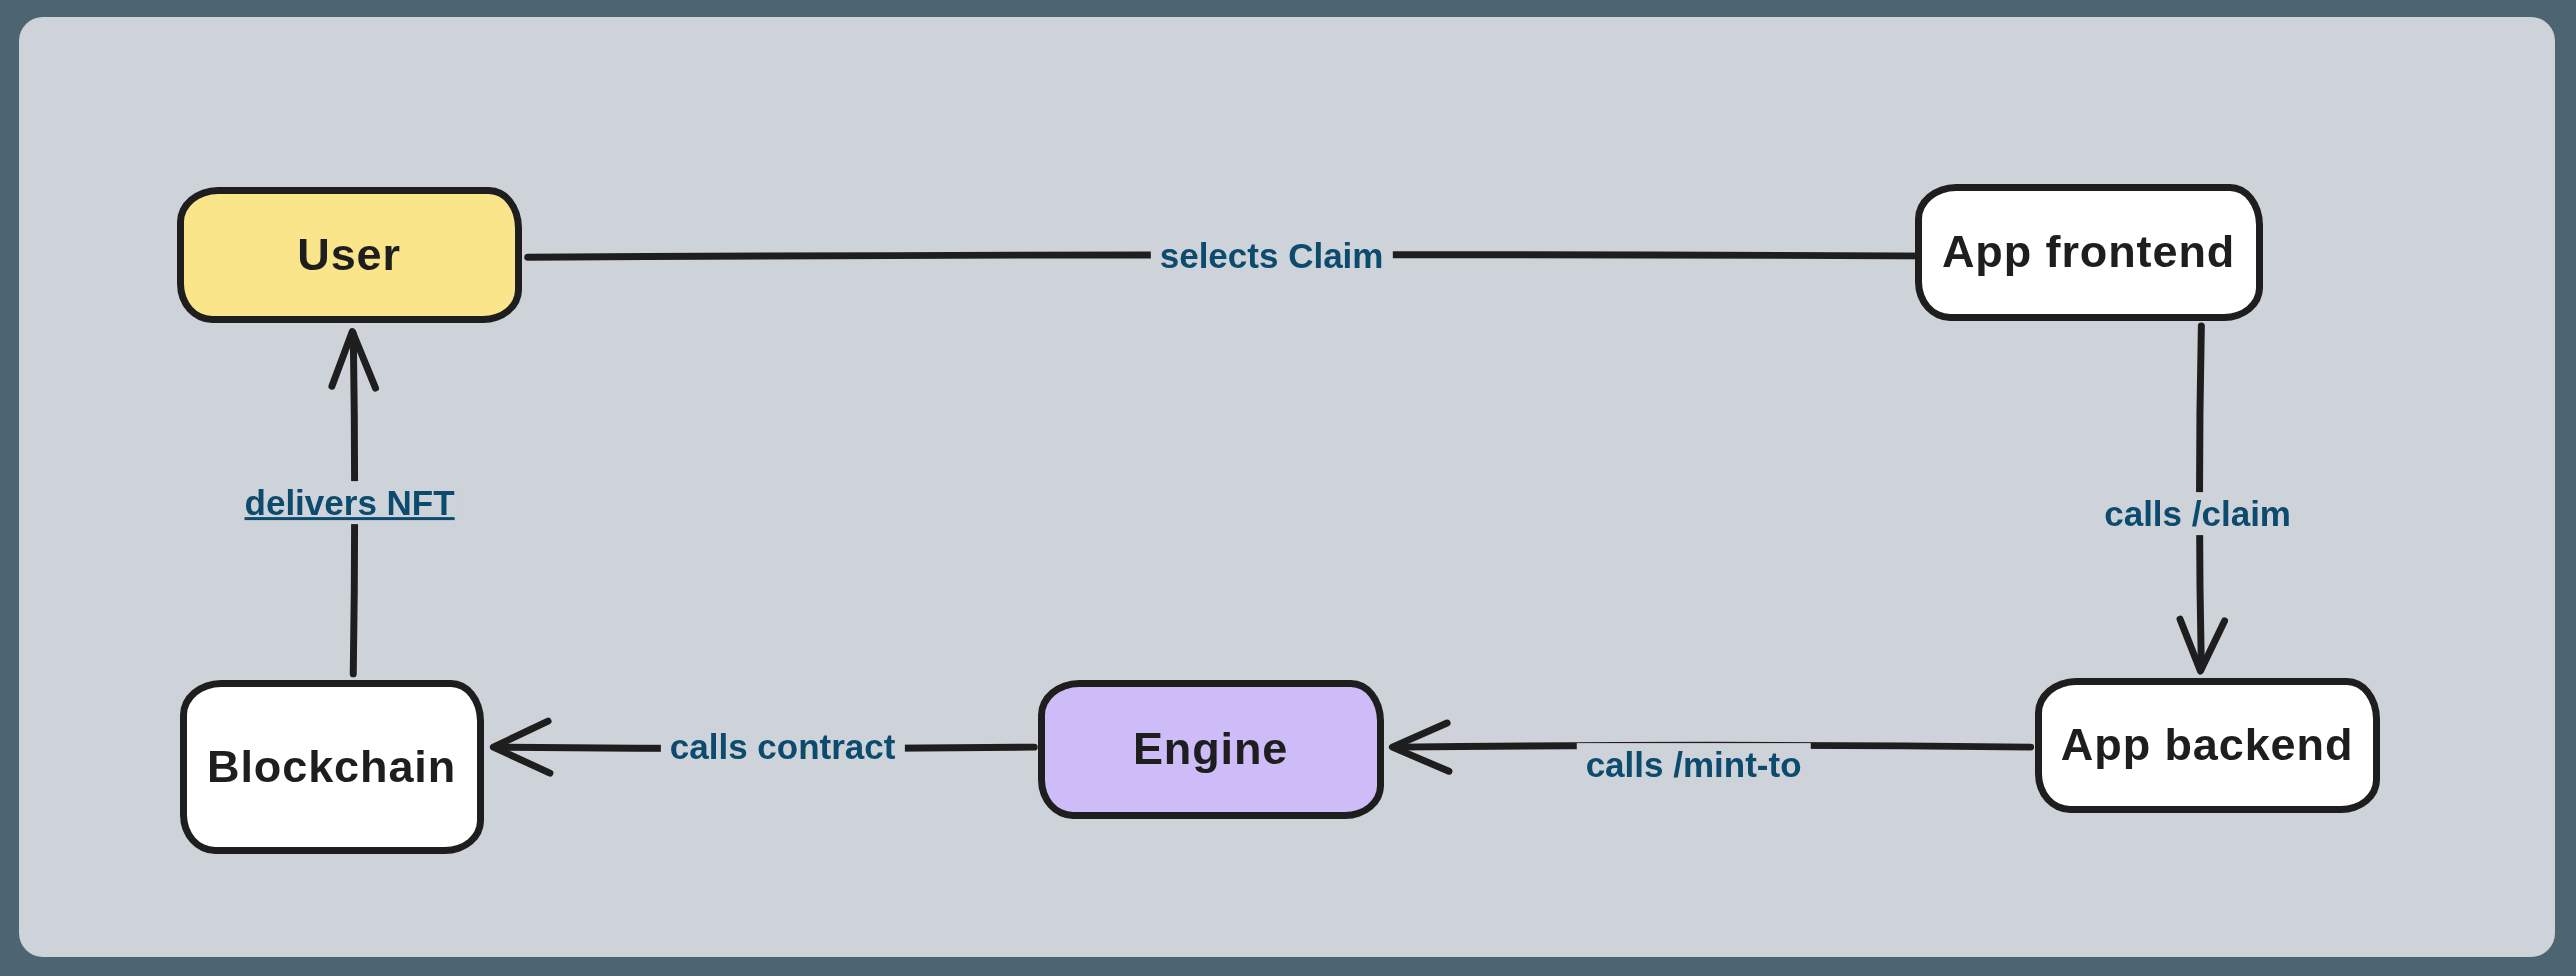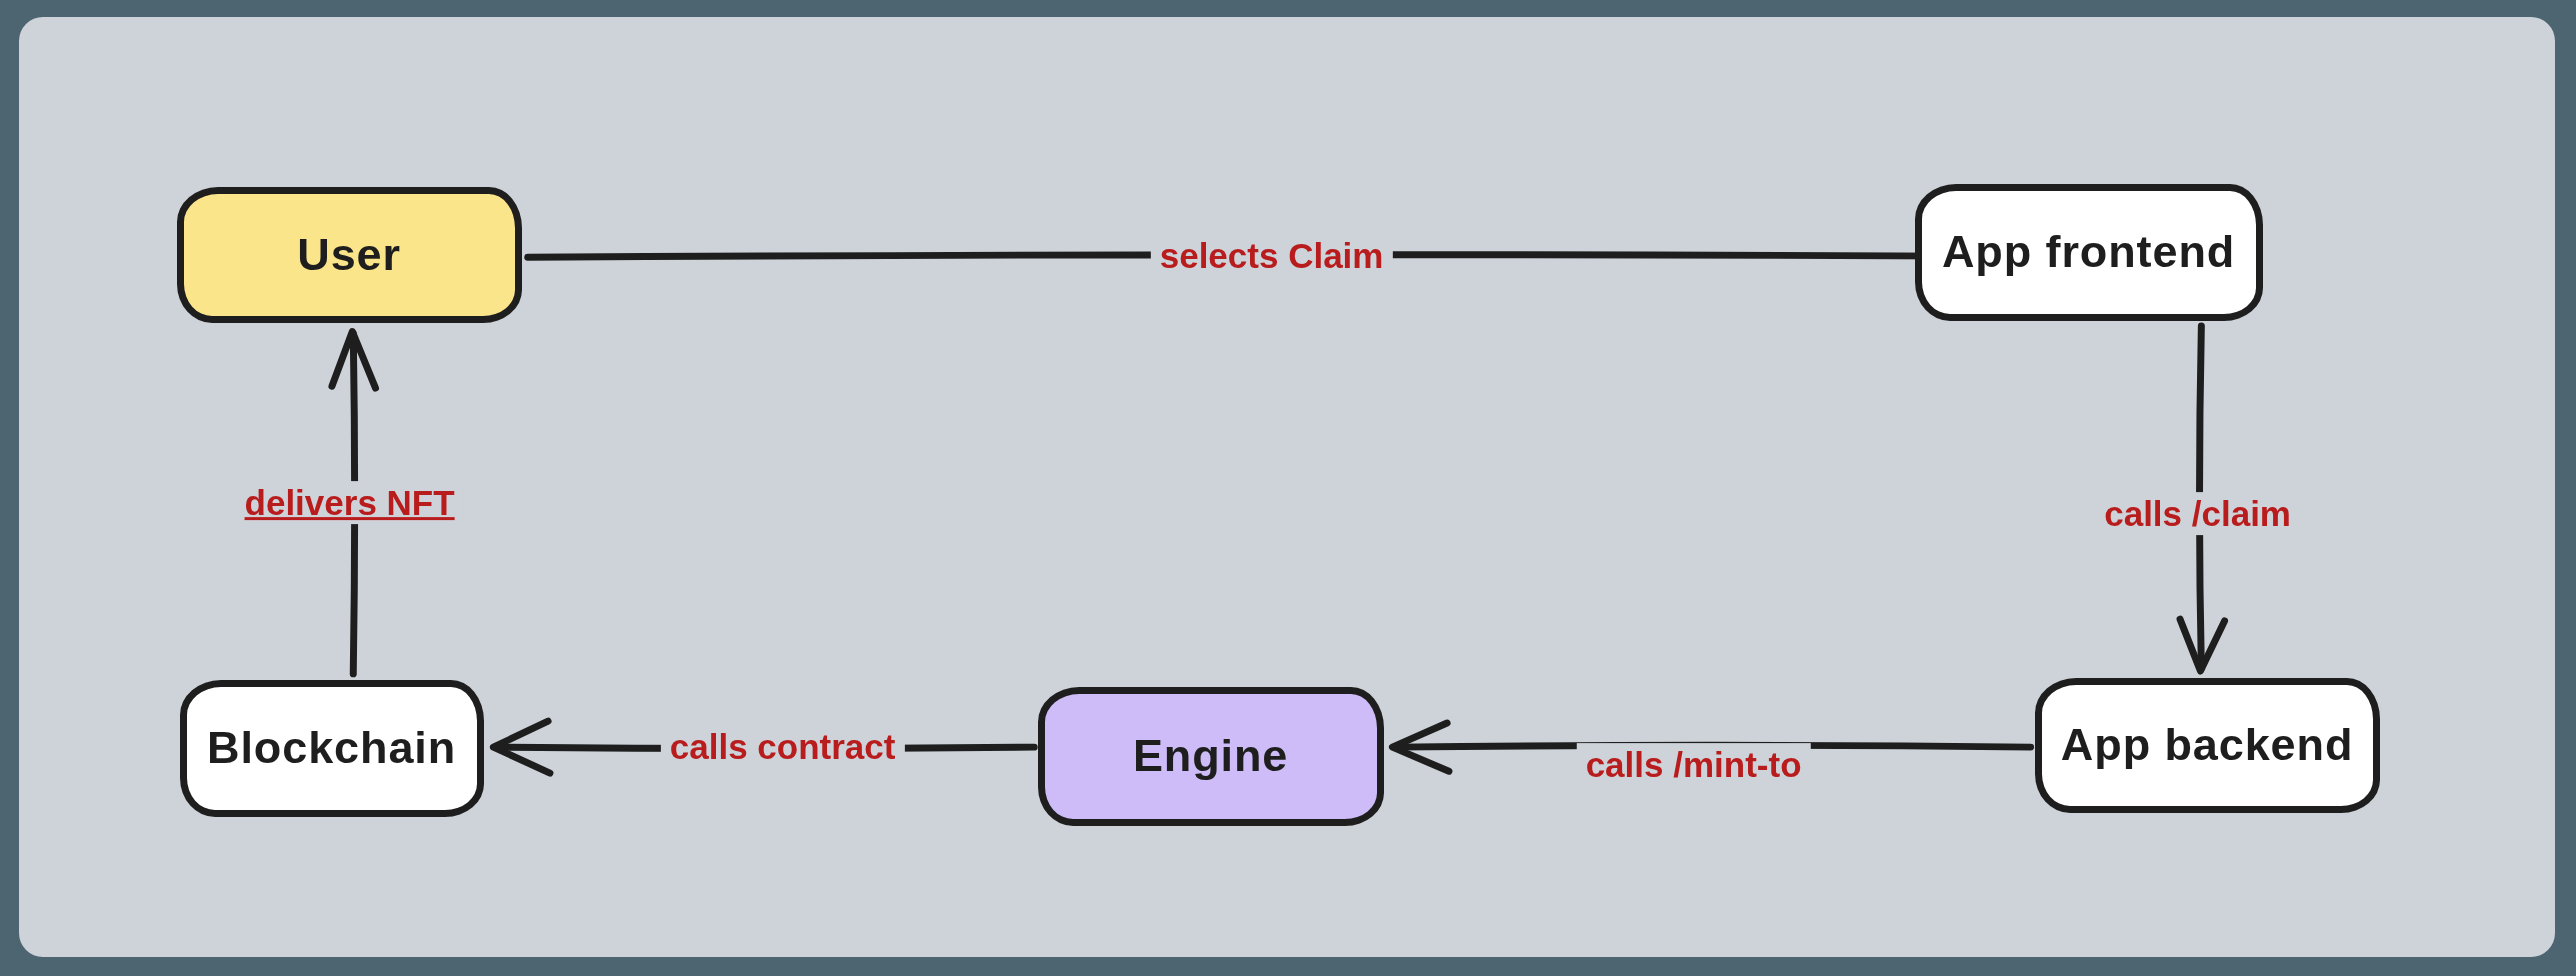--- a/index.html
+++ b/index.html
@@ -48,27 +48,27 @@
     font-size: 45px;
     font-weight: bold;
     letter-spacing: 0.9px;
     color: #1e1e1e;
     border-radius: 41px 33px 39px 35px / 35px 41px 33px 39px;
     background: #ffffff;
   }
   .node-user        { left: 158px;  top: 170px; width: 345px; height: 136px; }
   .node-frontend    { left: 1896px; top: 167px; width: 348px; height: 137px; }
   .node-backend     { left: 2016px; top: 661px; width: 345px; height: 135px; }
-  .node-engine      { left: 1019px; top: 663px; width: 346px; height: 139px; margin-top: 7px; }
-  .node-blockchain  { left: 161px;  top: 663px; width: 304px; height: 137px; }
+  .node-engine      { left: 1019px; top: 663px; width: 346px; height: 139px; }
+  .node-blockchain  { left: 161px;  top: 663px; width: 304px; height: 174px; }
   .edge-label {
     position: absolute;
     transform: translate(-50%, -50%);
     background: #ced3d9;
-    color: #b91c1c;
+    color: #0c4a6e;
     font-size: 35px;
     font-weight: 600;
     padding: 1.9px 9.3px;
     white-space: nowrap;
   }
   .lbl-selects-claim  { left: 1253px; top: 239px; }
   .lbl-calls-claim    { left: 2179px; top: 489px; margin-top: 8px; }
   .lbl-calls-mint-to  { left: 1675px; top: 748px; }
   .lbl-calls-contract { left: 764px;  top: 730px; }
   .lbl-delivers-nft   { left: 331px;  top: 486px; text-decoration: underline; }

